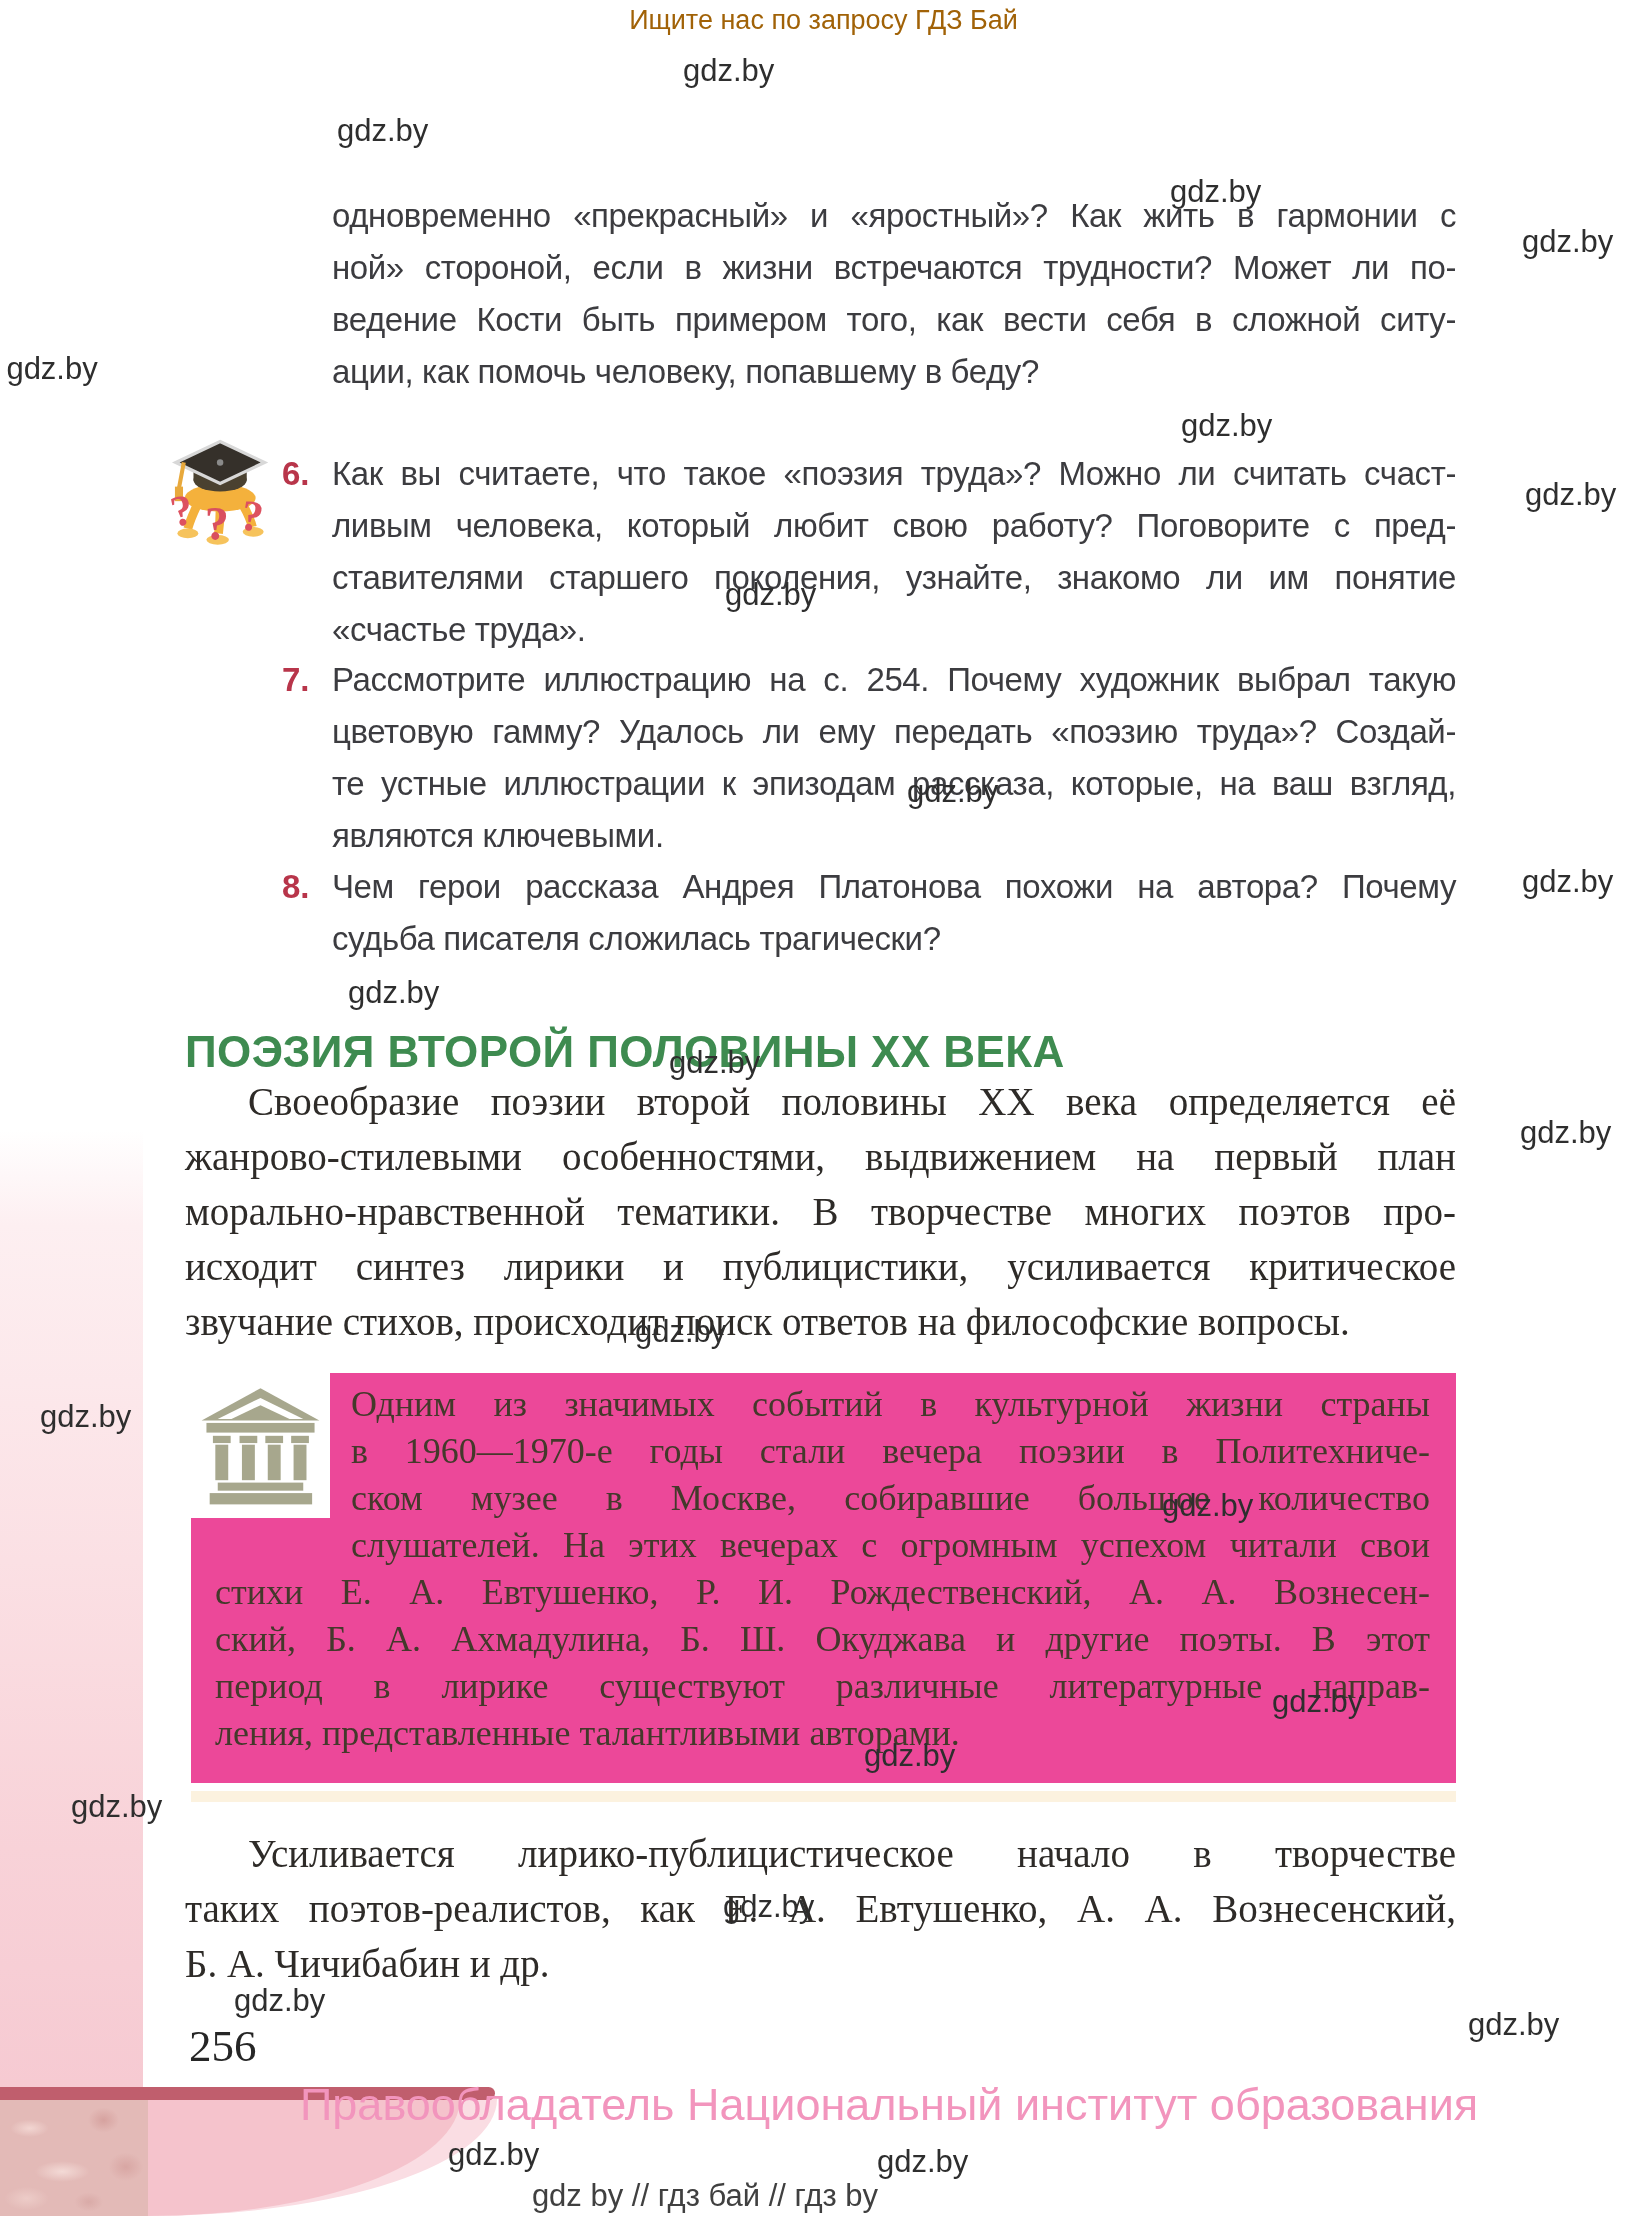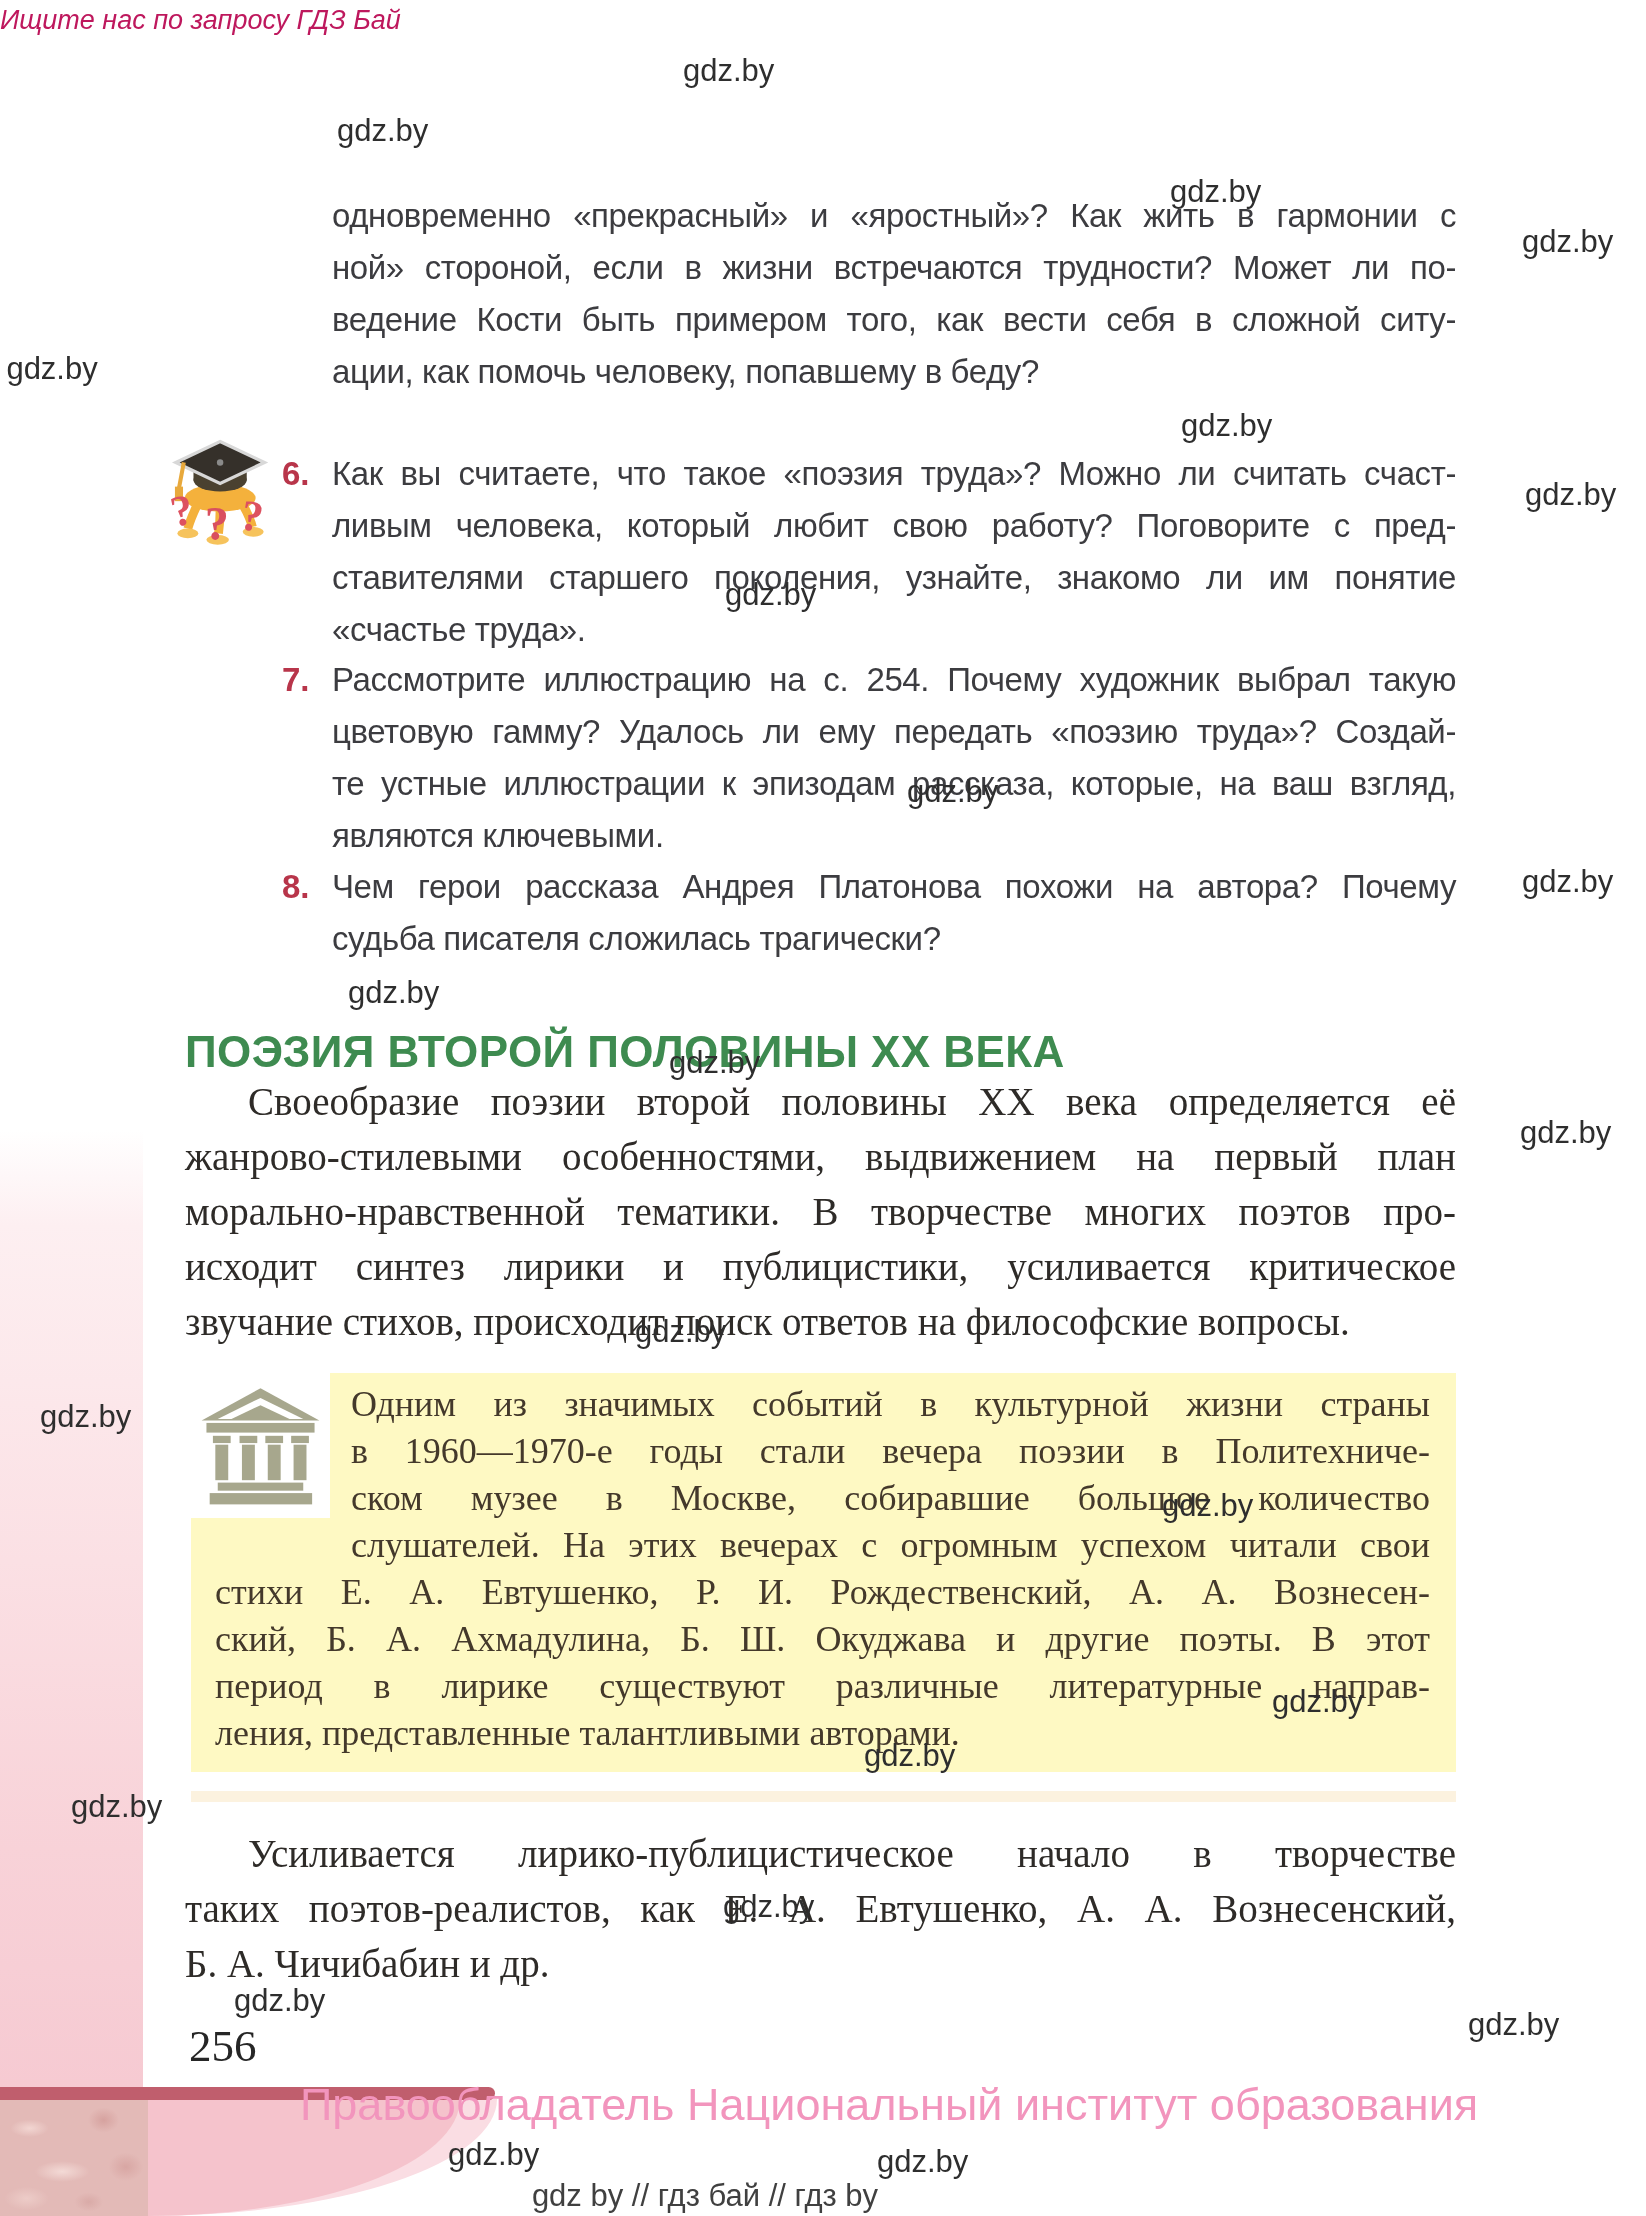--- a/index.html
+++ b/index.html
@@ -16,24 +16,24 @@
     position:absolute;
     font-size:31px;
     color:#2e2e2e;
     font-family:"Liberation Sans", sans-serif;
     white-space:nowrap;
     z-index:10;
     text-align:center;
   }
   .banner {
     position:absolute; top:4.8px; left:0; width:100%;
+    text-align:center;
     font-size:27px;
-    color:#be185d;
+    color:#a16207;
     z-index:10;
-    font-style:italic;
   }
 
   
   .jline {
     text-align:justify;
     text-align-last:justify;
     white-space:nowrap;
   }
   .jline.end { text-align-last:left; }
   .jline.ind { text-indent:63px; }
@@ -76,22 +76,22 @@
     line-height:55px;
     color:#2e2b28;
   }
   .para1 { top:1074px; }
   .para2 { top:1826px; }
 
   
   .infobox {
     position:absolute; left:191px; top:1373px; width:1265px;
     box-sizing:border-box;
-    background:#fef9c3;
-    padding:8px 26px 15px 24px;
+    background:#ec4899;
+    padding:8px 26px 26px 24px;
     font-family:"Liberation Serif", serif;
     font-size:36px;
     line-height:47px;
     color:#44392b;
     z-index:1;
   }
   .icon-cell {
     float:left;
     width:139px; height:145px;
     background:#ffffff;

